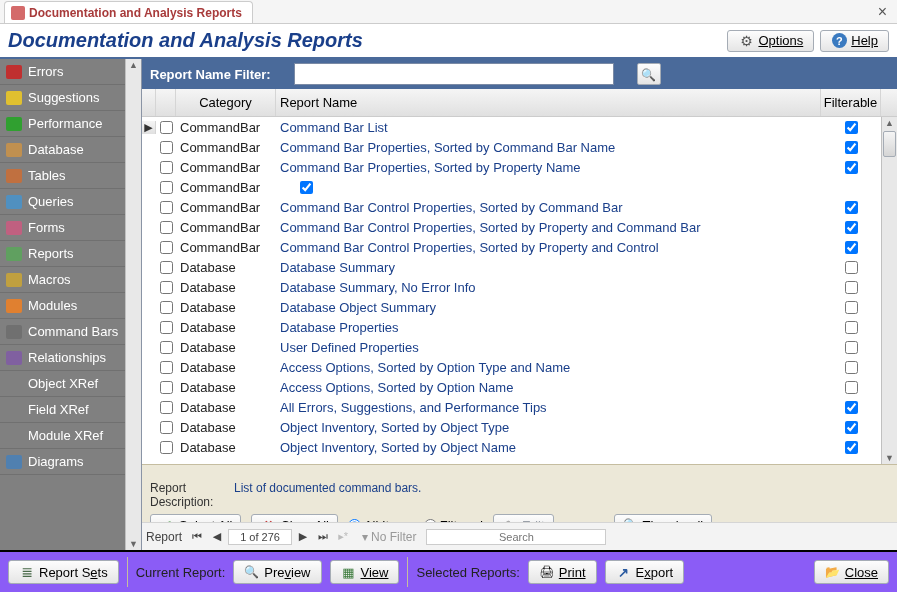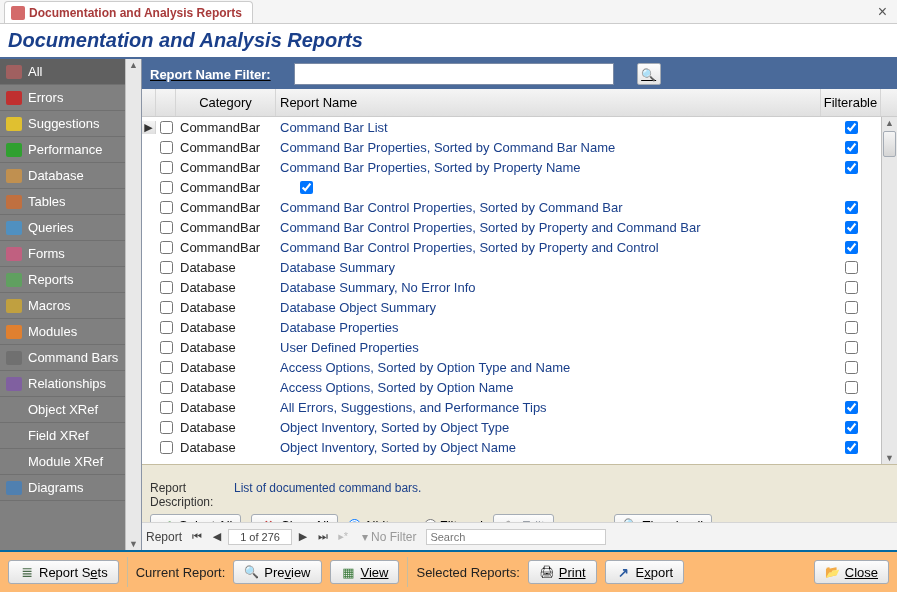--- a/index.html
+++ b/index.html
@@ -28,21 +28,21 @@
 .side-scroll { width: 16px; background: #e8e8e8; border-left: 1px solid #c0c0c0; position: relative; }
 .side-scroll::before { content: "▲"; position:absolute; top:1px; left:3px; font-size:9px; color:#666; }
 .side-scroll::after { content: "▼"; position:absolute; bottom:1px; left:3px; font-size:9px; color:#666; }
 .side-item { display: flex; align-items: center; gap: 6px; padding: 5px 6px; font-size: 13px; color: #fff; background: #808080; cursor: pointer; border-bottom: 1px solid #707070; white-space: nowrap; }
 .side-item.selected { background: #606060; }
 .side-icon { width: 16px; height: 14px; border-radius: 2px; display:inline-block; flex-shrink:0; }
 
 
 .right { flex: 1; display: flex; flex-direction: column; background: #fff; }
 
-.filter-bar { height: 30px; background: #4a6a9a; display: flex; align-items: center; gap: 23px; padding: 0 8px; text-decoration: underline; }
+.filter-bar { height: 30px; background: #4a6a9a; display: flex; align-items: center; gap: 23px; padding: 0 8px; }
 .filter-label { color: #fff; font-size: 13px; font-weight: 600; }
 .filter-input { flex: 0 0 320px; height: 22px; border: 1px solid #7a8aa5; padding: 0 4px; font-size: 13px; }
 .filter-go { width: 24px; height: 22px; background: linear-gradient(#fdfdfd,#e5e5e5); border: 1px solid #a5acb5; border-radius: 2px; display:flex; align-items:center; justify-content:center; cursor:pointer; }
 
 
 .grid-head { display: flex; height: 28px; background: linear-gradient(#f5f5f5,#e0e0e0); border-bottom: 1px solid #ccc; font-size: 13px; }
 .gh { display: flex; align-items: center; padding: 0 4px; border-right: 1px solid #d5d5d5; }
 .gh-sel { width: 14px; }
 .gh-chk { width: 20px; }
 .gh-cat { width: 100px; justify-content:center; }
@@ -77,24 +77,24 @@
 .radio-wrap { display:flex; align-items:center; gap:3px; font-size:13px; }
 .radio-wrap input { width:13px; height:13px; }
 
 
 .recnav { height: 28px; background:#f3f3f3; border-top:1px solid #d5d5d5; display:flex; align-items:center; gap:2px; font-size:12px; padding:0 4px; color:#444; }
 .recnav .lbl { margin-right:4px; }
 .nav-btn { width:18px; height:16px; display:flex; align-items:center; justify-content:center; border:none; background:transparent; cursor:pointer; font-size:11px; color:#444; }
 .nav-btn.dis { color:#bbb; cursor:default; }
 .rec-counter { width:64px; text-align:center; background:#fff; border:1px solid #ccc; height:16px; line-height:14px; font-size:11px; }
 .rec-filter { margin-left:8px; color:#999; display:flex; align-items:center; gap:3px; }
-.rec-search { margin-left:8px; flex:0 0 180px; height:16px; border:1px solid #ccc; padding:0 3px; font-size:11px; color:#888; }
-
-
-.footer { height: 42px; border-top: 2px solid #0369a1; background: #fdba74; display:flex; align-items:center; padding:0 8px; gap:8px; }
+.rec-search { margin-left:8px; flex:0 0 180px; height:16px; border:1px solid #ccc; padding:0 3px; font-size:11px; color:#888;text-align:center; }
+
+
+.footer { height: 42px; border-top: 2px solid #000000; background: #8b5cf6; display:flex; align-items:center; padding:0 8px; gap:8px; }
 .foot-label { font-size:13px; color:#222; }
 .foot-sep { width:1px; height:30px; background:#c5bda0; }
 .foot-btn { display:flex; align-items:center; gap:4px; background:linear-gradient(#fdfdfd,#e5e5e5); border:1px solid #a5acb5; border-radius:3px; padding:3px 10px; font-size:13px; cursor:pointer; }
 .foot-btn .ico { width:16px; height:16px; display:inline-flex; align-items:center; justify-content:center; }
 .foot-spacer { flex:1; }
 
 .gear-ico::before { content:"⚙"; font-size:14px; color:#555; }
 .help-ico::before { content:"?"; font-weight:bold; color:#fff; background:#3a7ac0; border-radius:50%; width:15px; height:15px; display:inline-flex; align-items:center; justify-content:center; font-size:11px; }
 .search-ico::before { content:"🔍"; font-size:12px; }
 .check-ico::before { content:"✔"; color:#2a8a2a; font-size:12px; }
@@ -114,29 +114,35 @@
 <div class="tab-bar">
   <div class="tab">
     <span class="tab-icon"></span>
     <span>Documentation and Analysis Reports</span>
   </div>
   <span class="win-close">×</span>
 </div>
 
 <div class="title-row">
   <div class="title-text">Documentation and Analysis Reports</div>
+  <div class="title-buttons">
+    <button class="hdr-btn">
+      <span class="ico gear-ico"></span>
+      <u>Options</u>
+    </button>
+    <button class="hdr-btn">
+      <span class="ico help-ico"></span>
+      <u>Help</u>
+    </button>
+  </div>
 </div>
 
 <div class="main">
   <div class="sidebar-wrap">
     <div class="sidebar" id="sidebar">
-        <div class="side-item selected">
-          <span class="side-icon" style="background: rgb(160, 96, 96);"></span>
-          <span>All</span>
-        </div>
         <div class="side-item">
           <span class="side-icon" style="background: rgb(192, 48, 48);"></span>
           <span>Errors</span>
         </div>
         <div class="side-item">
           <span class="side-icon" style="background: rgb(224, 192, 48);"></span>
           <span>Suggestions</span>
         </div>
         <div class="side-item">
           <span class="side-icon" style="background: rgb(48, 160, 48);"></span>

